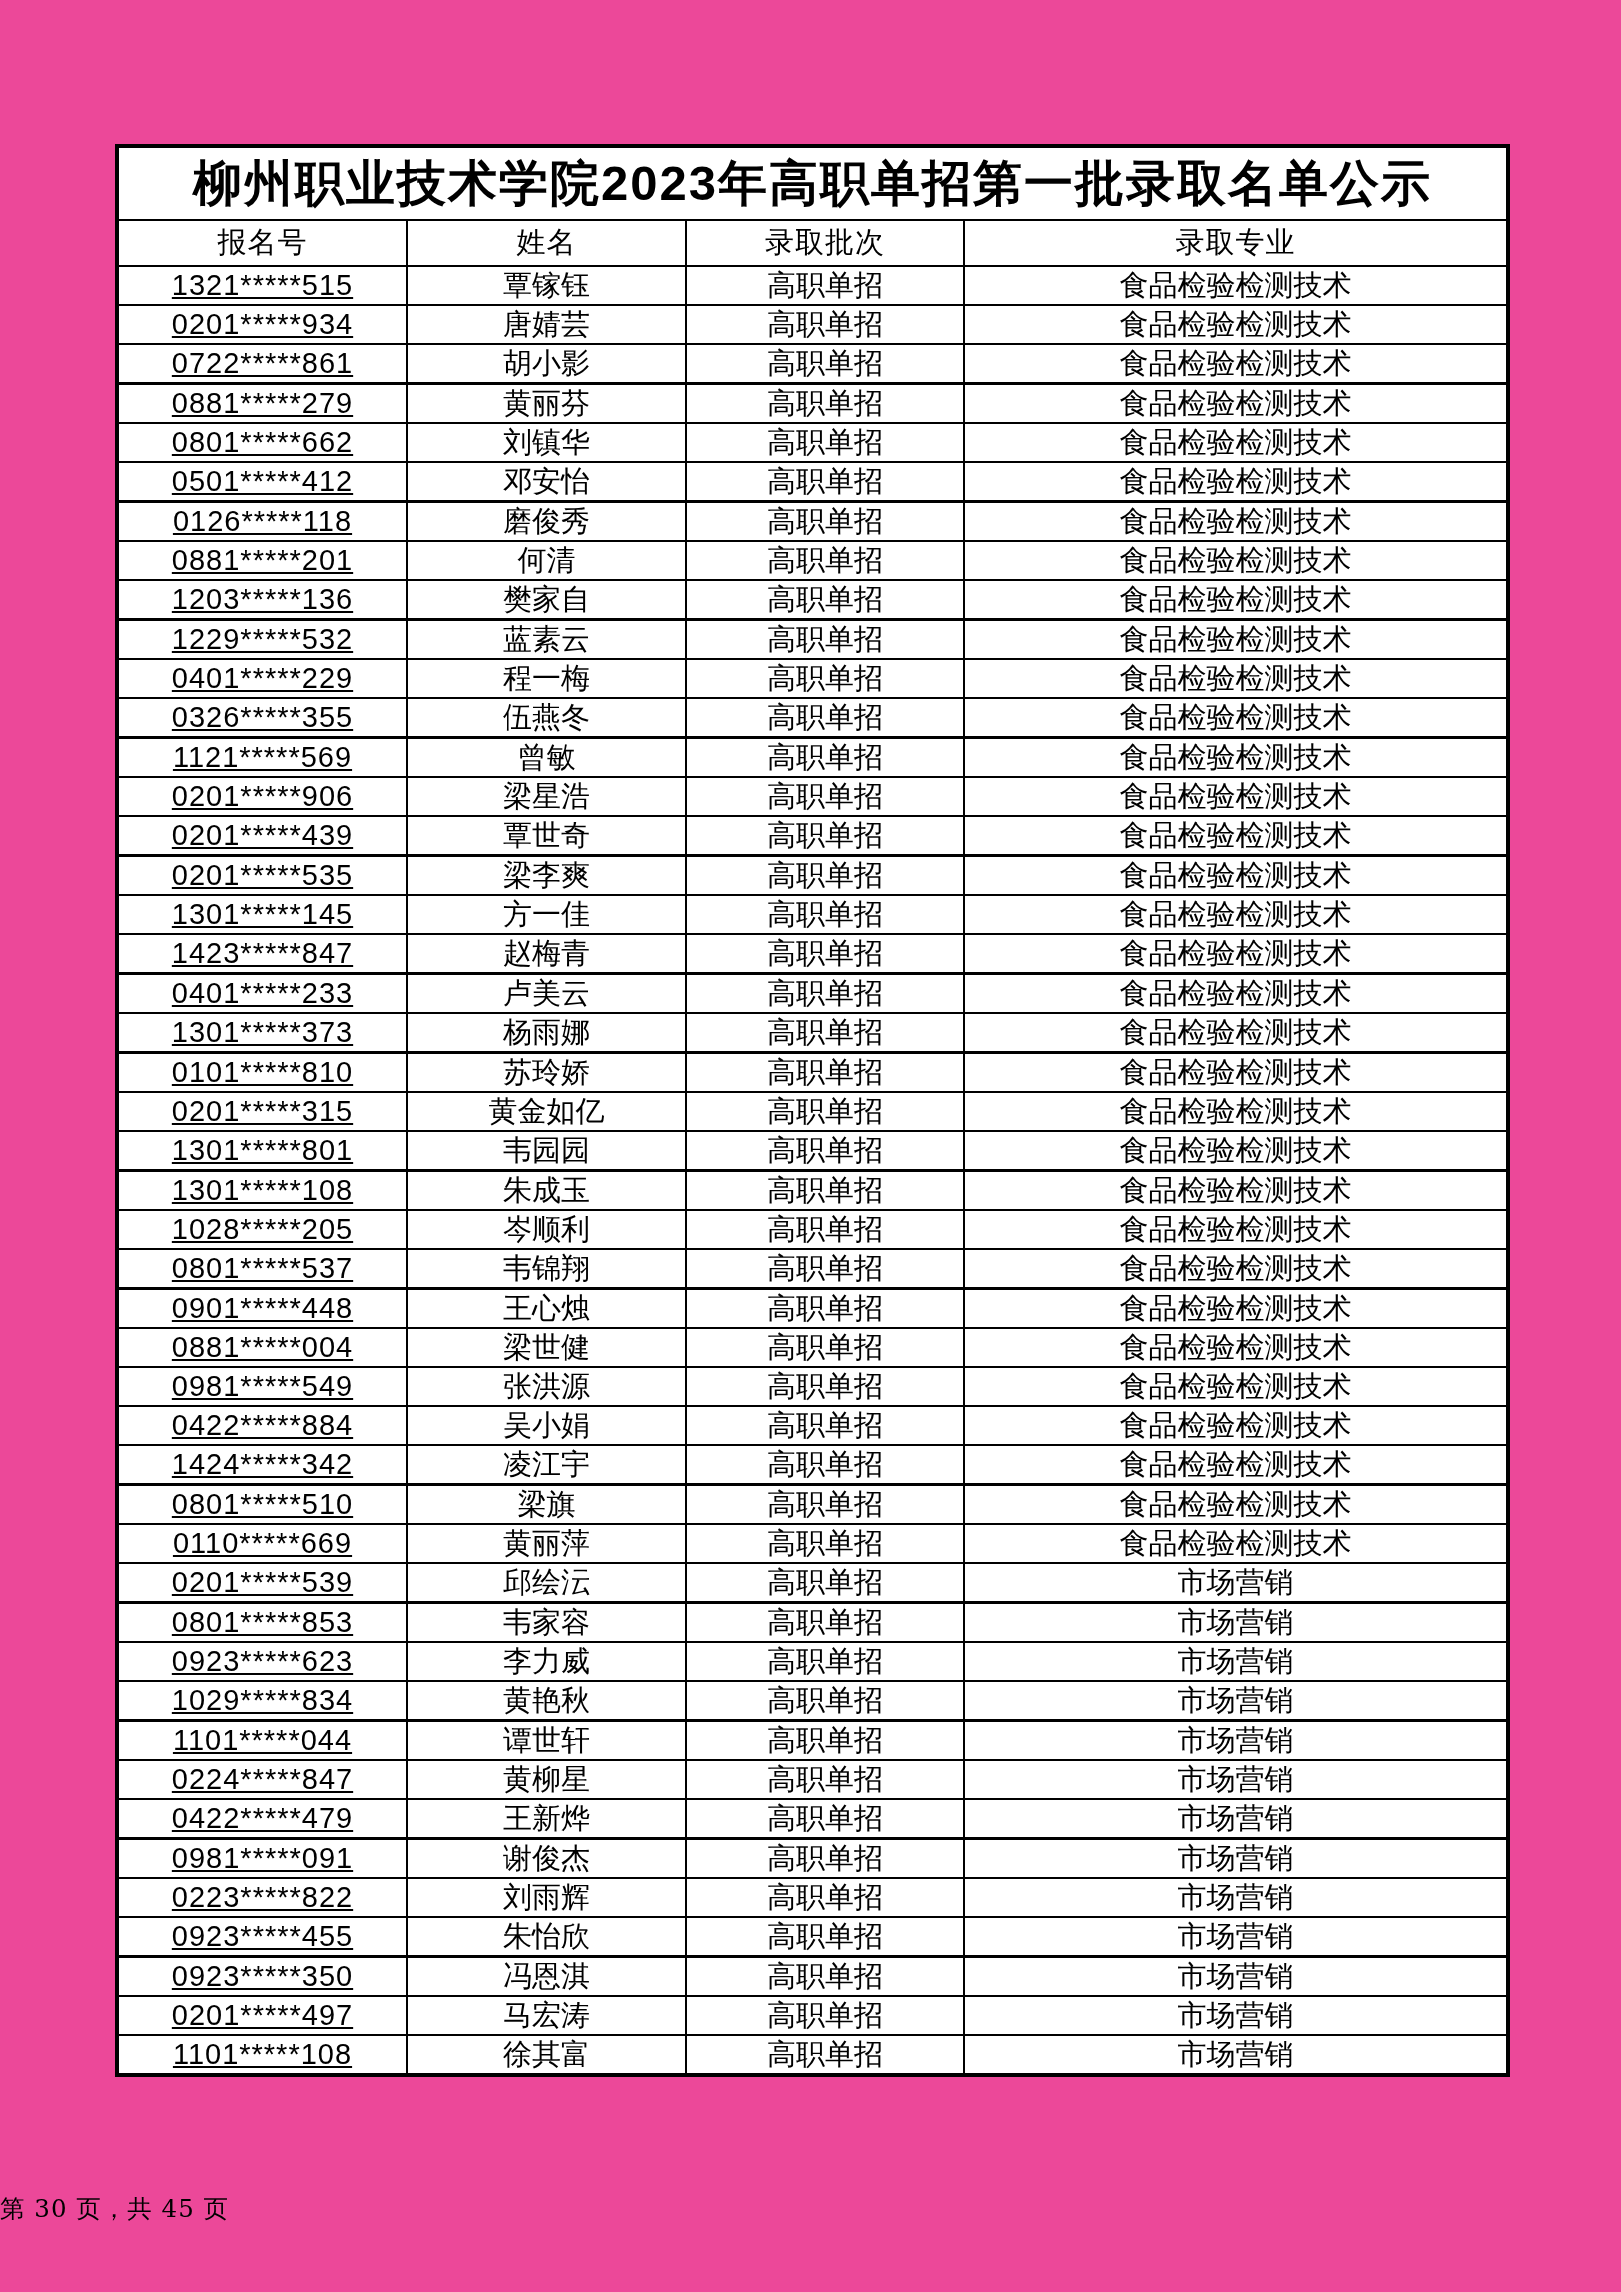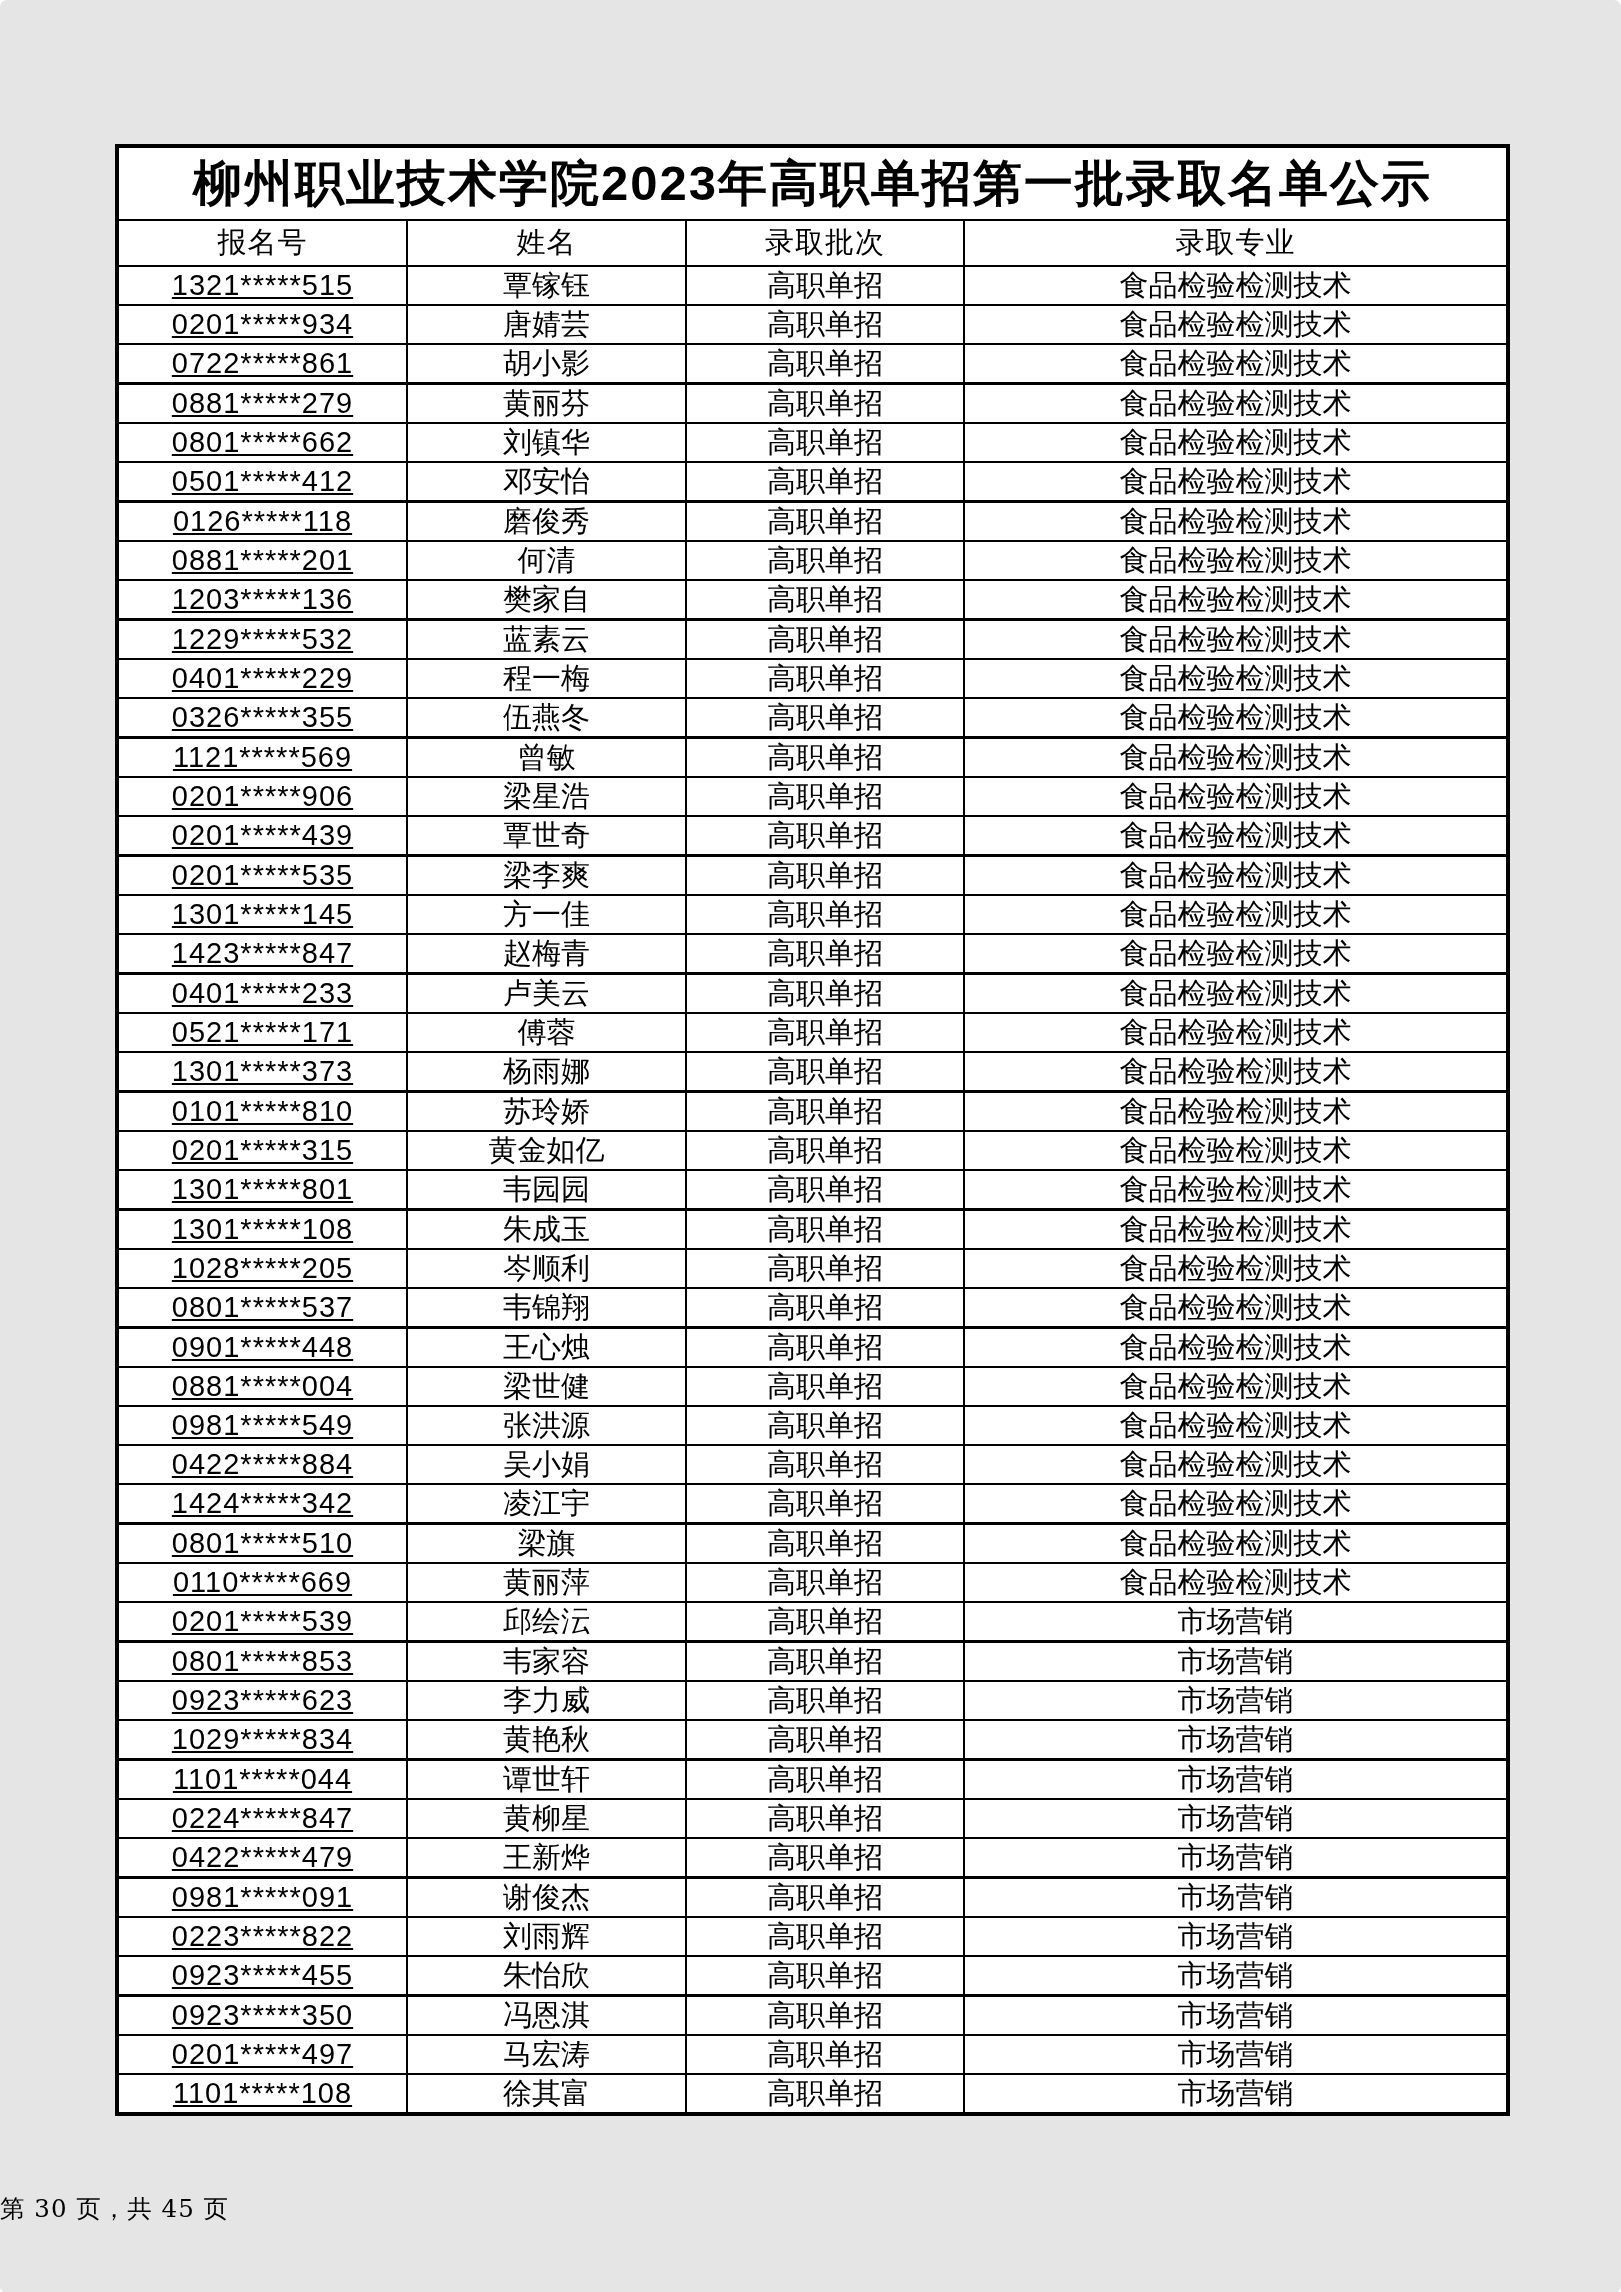--- a/index.html
+++ b/index.html
@@ -2,21 +2,21 @@
 <html><head>
 <meta charset="utf-8">
 <style>
   html,body { margin:0; padding:0; }
   body {
     width:1621px; height:2293px;
     background:#ffffff;
     font-family:"Liberation Sans", sans-serif;
     color:#000;
   }
-  .page { position:relative; width:1621px; height:2293px; background:#e5e5e5; overflow:hidden;border-radius:7px; }
+  .page { position:relative; width:1621px; height:2293px; background:#ec4899; overflow:hidden; }
 
   table.admission {
     position:absolute; left:115px; top:144px;
     width:1392px;
     border-collapse:collapse;
     table-layout:fixed;
     border:4.9px solid #000;
     background:#fff;
   }
   th, td {
@@ -191,26 +191,20 @@
           <td>赵梅青</td>
           <td>高职单招</td>
           <td>食品检验检测技术</td>
         </tr>
         <tr>
           <td class="num-cell">0401*****233</td>
           <td>卢美云</td>
           <td>高职单招</td>
           <td>食品检验检测技术</td>
         </tr>
-        <tr>
-          <td class="num-cell">0521*****171</td>
-          <td>傅蓉</td>
-          <td>高职单招</td>
-          <td>食品检验检测技术</td>
-        </tr>
         <tr class="group-end">
           <td class="num-cell">1301*****373</td>
           <td>杨雨娜</td>
           <td>高职单招</td>
           <td>食品检验检测技术</td>
         </tr>
         <tr>
           <td class="num-cell">0101*****810</td>
           <td>苏玲娇</td>
           <td>高职单招</td>

